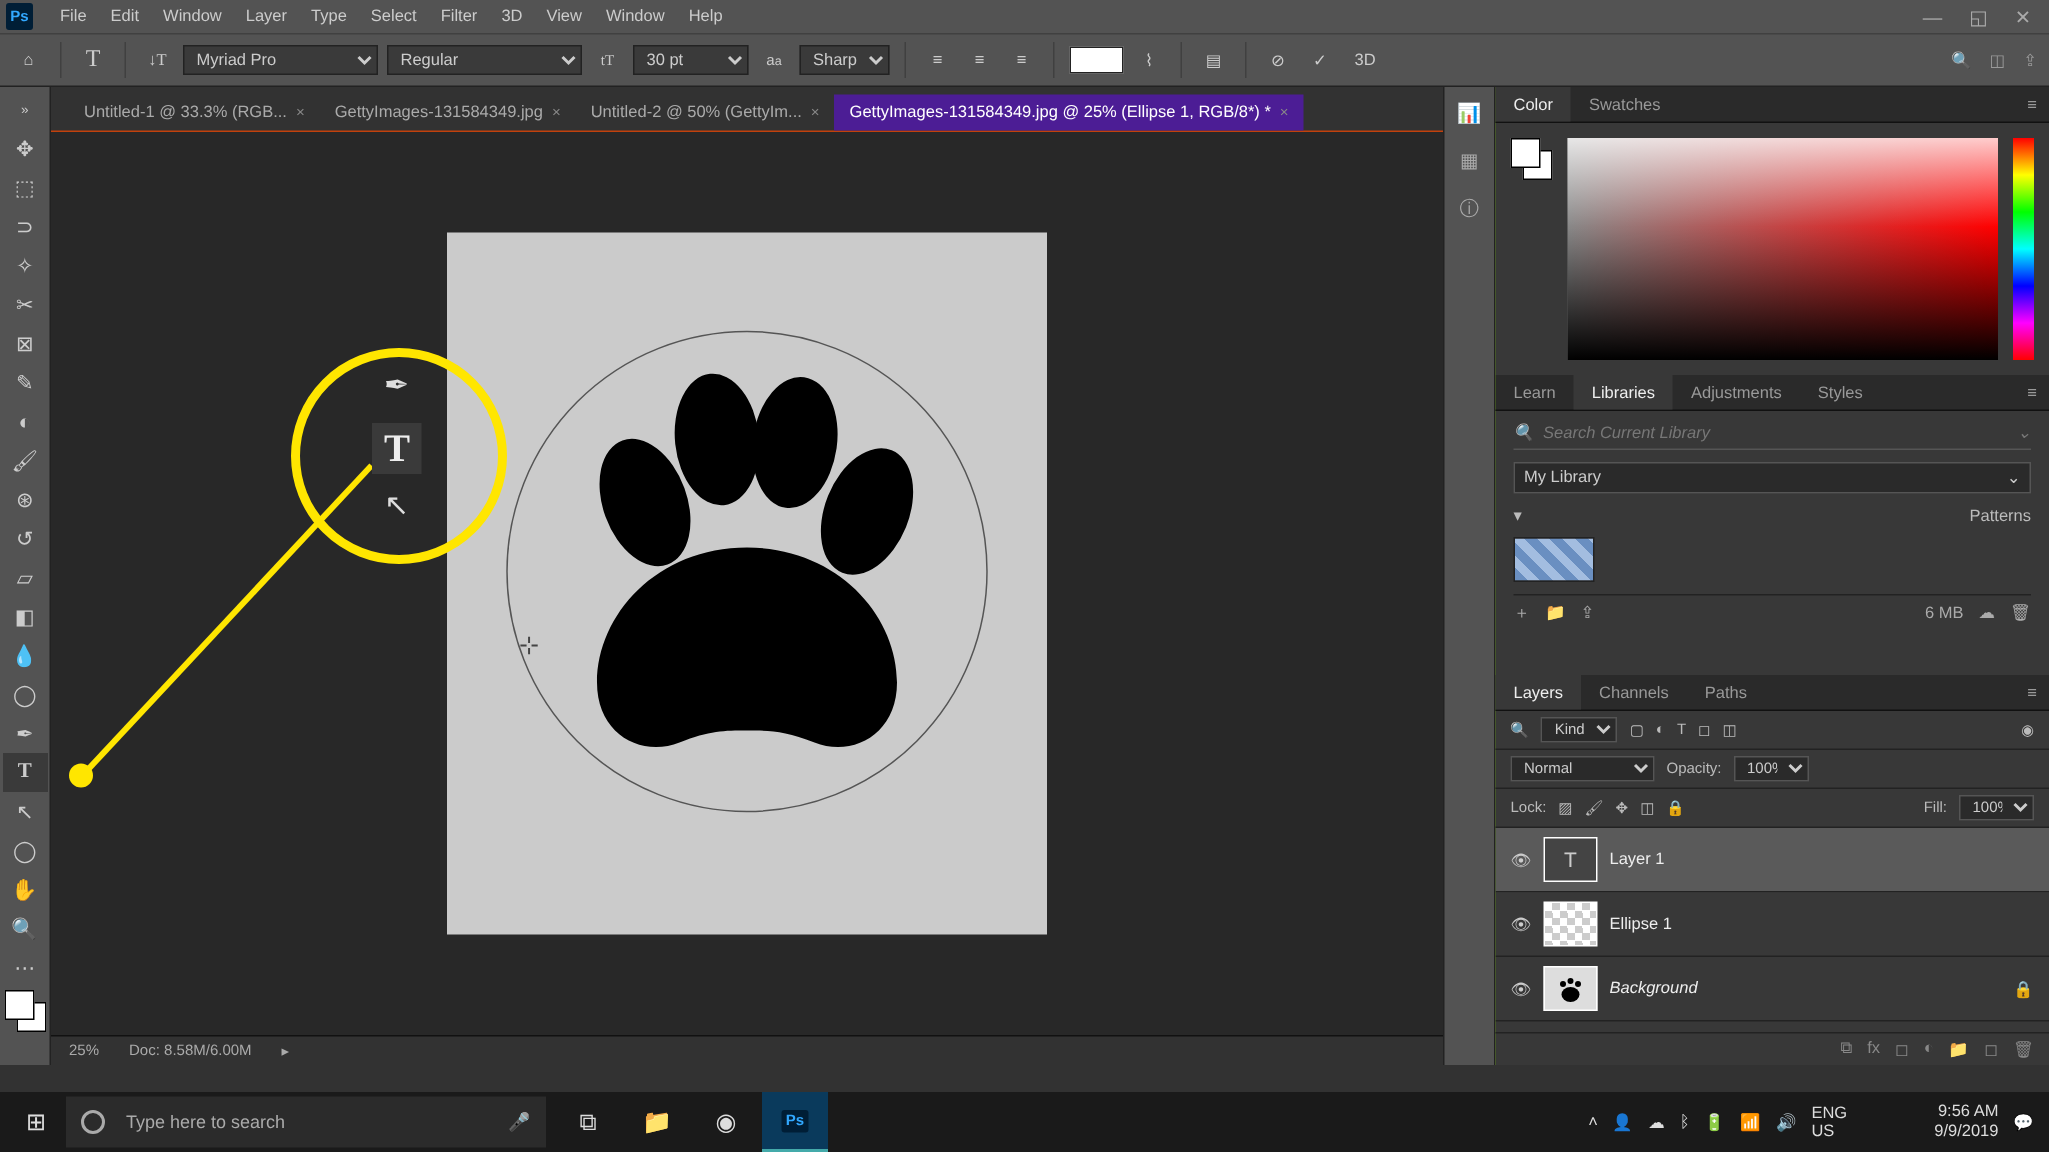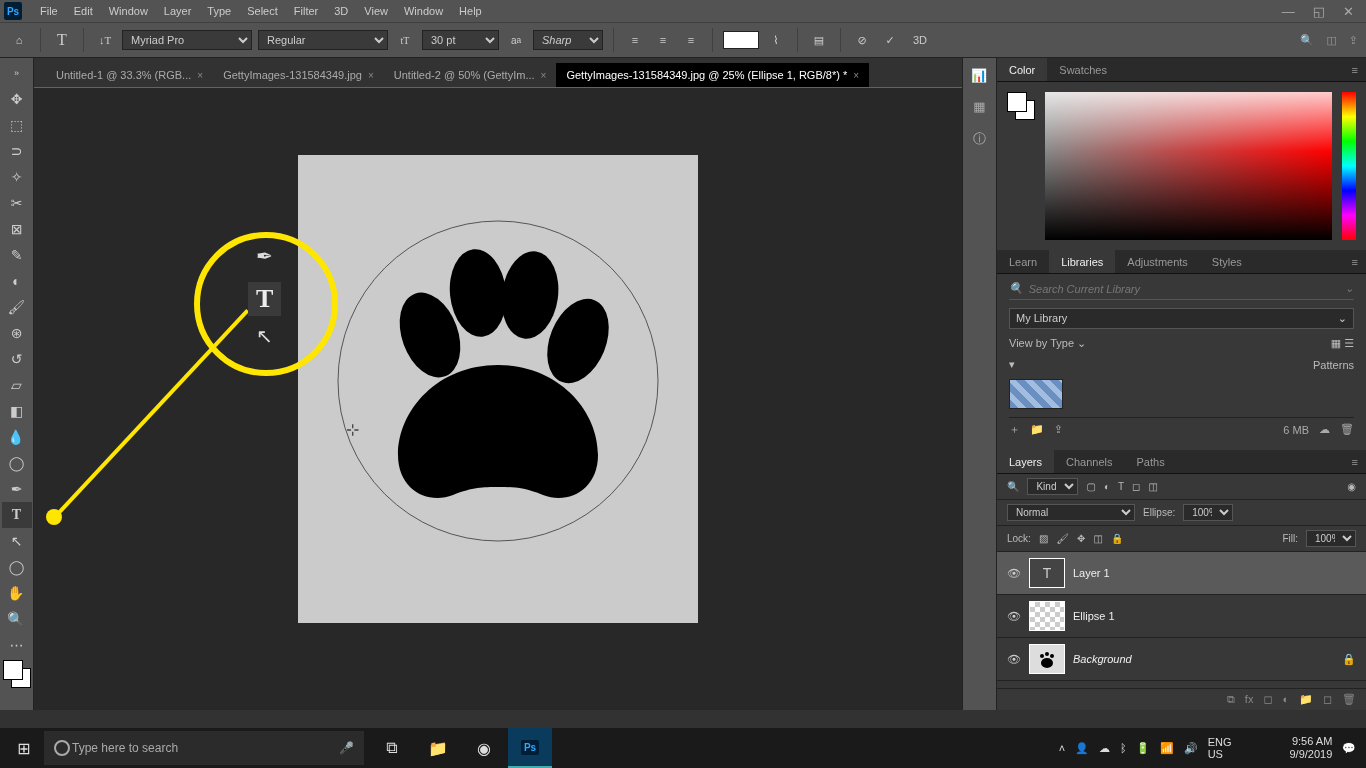--- a/index.html
+++ b/index.html
@@ -14,21 +14,21 @@
 .optbar .sep { width:1px; height:24px; background:#404040; margin:0 4px; }
 .optbar .swatch { width:36px; height:18px; background:#fff; border:1px solid #222; }
 .optbar .right { margin-left:auto; display:flex; gap:12px; color:#999; }
 .mainrow { display:flex; height:652px; }
 .toolbox { width:34px; background:#535353; border-right:1px solid #222; display:flex; flex-direction:column; align-items:center; padding-top:2px; }
 .toolbox .tool { width:30px; height:26px; display:flex; align-items:center; justify-content:center; color:#ccc; font-size:14px; }
 .toolbox .tool.sel { background:#3a3a3a; }
 .doc-area { flex:1; background:#282828; position:relative; }
 .tabbar { height:30px; background:#323232; border-bottom:1px solid #c2410c; display:flex; align-items:flex-end; padding-left:12px; font-size:11px; }
 .tab { padding:6px 10px; color:#aaa; position:relative; display:flex; align-items:center; gap:6px; cursor:default;}
-.tab.active { background:#000000; color:#fff; }
+.tab.active { background:#4c1d95; color:#fff; }
 .tab .x { color:#888; font-size:10px; }
 .canvas-wrap { position:absolute; top:30px; left:0; right:0; bottom:20px; display:flex; align-items:center; justify-content:center; }
 .canvas { width:400px; height:468px; background:#cbcbcb; position:relative; }
 .ellipse-path { position:absolute; inset:0; }
 .statusbar { position:absolute; bottom:0; left:0; right:0; height:20px; background:#323232; border-top:1px solid #111; display:flex; align-items:center; font-size:10px; padding:0 12px; gap:20px; color:#aaa; }
 .dock-col { width:34px; background:#535353; border-left:1px solid #222; display:flex; flex-direction:column; align-items:center; padding-top:10px; gap:16px; color:#aaa; font-size:13px; }
 .panels { width:370px; background:#84cc16; border-left:1px solid #222; display:flex; flex-direction:column; font-size:11px; }
 .ptabs { display:flex; background:#2a2a2a; height:24px; align-items:center; border-bottom:1px solid #111; }
 .ptab { padding:0 12px; height:100%; display:flex; align-items:center; color:#999; }
 .ptab.active { background:#383838; color:#eee; }
@@ -56,21 +56,21 @@
 .eye { width:14px; color:#ccc; }
 .lthumb { width:36px; height:30px; border:1px solid #fff; display:flex; align-items:center; justify-content:center; background:#444; font-size:14px; }
 .lthumb.chk { background:repeating-conic-gradient(#ccc 0 25%,#fff 0 50%) 0 0/10px 10px; }
 .lthumb.bg { background:#ddd; }
 .lname { color:#eee; }
 .lname.it { font-style:italic; }
 .layer .lock { margin-left:auto; color:#aaa; }
 .lpfoot { display:flex; gap:10px; padding:4px 10px; color:#888; font-size:11px; justify-content:flex-end; border-top:1px solid #222;}
 .taskbar { position:fixed; bottom:0; left:0; right:0; height:40px; background:#1a1a1a; display:flex; align-items:center; padding:0 4px; color:#ddd; font-size:12px; }
 .win { width:40px; height:40px; display:flex; align-items:center; justify-content:center; font-size:16px; }
-.search { flex:0 0 320px; height:34px; background:#2b2b2b; display:flex; align-items:center; padding:0 10px; gap:2px; color:#aaa; }
+.search { flex:0 0 320px; height:34px; background:#2b2b2b; display:flex; align-items:center; padding:0 10px; gap:14px; color:#aaa; }
 .search .circ { width:16px; height:16px; border:2px solid #aaa; border-radius:50%; }
 .tbicons { display:flex; gap:2px; margin-left:6px; }
 .tbicons .ti { width:44px; height:40px; display:flex; align-items:center; justify-content:center; font-size:16px; }
 .tray { margin-left:auto; display:flex; align-items:center; gap:10px; padding-right:6px; font-size:11px; color:#ddd; }
 .datetime { text-align:right; line-height:1.2;margin-left:48px; }
 .callout-ring { position:absolute; border:6px solid #ffe600; border-radius:50%; pointer-events:none; z-index:50; }
 .callout-line { position:absolute; background:#ffe600; height:4px; transform-origin:0 50%; z-index:49; }
 .callout-dot { position:absolute; width:16px; height:16px; background:#ffe600; border-radius:50%; z-index:51; }
 .mag-pen,.mag-arrow{ position:absolute; color:#ddd; font-size:20px;}
 .mag-T{ position:absolute; color:#eee; font-family:Times,serif; font-size:26px; font-weight:bold; background:#3a3a3a; padding:2px 8px;}
@@ -102,21 +102,21 @@
   <div class="icn">⌂</div>
   <div class="sep"></div>
   <div class="icn" style="font-family:serif;font-size:16px;">T</div>
   <div class="sep"></div>
   <div class="icn" style="font-family:serif;">↓T</div>
   <select style="width:130px;"><option>Myriad Pro</option></select>
   <select style="width:130px;"><option>Regular</option></select>
   <div class="icn" style="font-family:serif;font-size:10px;">tT</div>
   <select style="width:77px;"><option>30 pt</option></select>
   <div class="icn" style="font-size:10px;">a<sub>a</sub></div>
-  <select style="width:70px;font-style:italic;"><option>Sharp</option></select>
+  <select style="width:60px;"><option>Sharp</option></select>
   <div class="sep"></div>
   <div class="icn">≡</div>
   <div class="icn">≡</div>
   <div class="icn">≡</div>
   <div class="sep"></div>
   <div class="swatch"></div>
   <div class="icn">⌇</div>
   <div class="sep"></div>
   <div class="icn">▤</div>
   <div class="sep"></div>
@@ -189,20 +189,25 @@
           <ellipse cx="200" cy="226" rx="160" ry="160" fill="none" stroke="#555" stroke-width="1"></ellipse>
           <ellipse cx="132" cy="180" rx="28" ry="44" fill="#000" transform="rotate(-20 132 180)"></ellipse>
           <ellipse cx="180" cy="138" rx="28" ry="44" fill="#000" transform="rotate(-6 180 138)"></ellipse>
           <ellipse cx="232" cy="140" rx="28" ry="44" fill="#000" transform="rotate(8 232 140)"></ellipse>
           <ellipse cx="280" cy="186" rx="28" ry="44" fill="#000" transform="rotate(22 280 186)"></ellipse>
           <path fill="#000" d="M200 210 c-60 0 -100 45 -100 90 c0 35 30 50 55 40 c20 -8 30 -8 45 -8 c15 0 25 0 45 8 c25 10 55 -5 55 -40 c0 -45 -40 -90 -100 -90 z"></path>
           <text x="48" y="280" font-size="16" fill="#444">⊹</text>
         </svg>
       </div>
     </div>
+    <div class="statusbar">
+      <span>25%</span>
+      <span>Doc: 8.58M/6.00M</span>
+      <span>▸</span>
+    </div>
 
     <div class="callout-dot" style="left:12px; top:451px;"></div>
     <div class="callout-line" style="left:20px; top:458px; width:284px; transform:rotate(-47deg);"></div>
     <div class="callout-ring" style="left:160px; top:174px; width:144px; height:144px;">
       <span class="mag-pen" style="left:56px; top:6px;">✒</span>
       <span class="mag-T" style="left:48px; top:44px;">T</span>
       <span class="mag-arrow" style="left:56px; top:86px;">↖</span>
     </div>
   </div>
 
@@ -237,27 +242,20 @@
     </div>
     <div class="libbody">
       <div class="srch">
         <span>🔍</span>
         <span>Search Current Library</span>
         <span style="margin-left:auto;">⌄</span>
       </div>
       <div class="libsel">
         <span>My Library</span>
           <span>⌄</span>
-      </div>
-      <div class="librow">
-        <span><span>View by Type</span> ⌄</span>
-        <span>
-          <span>▦</span>
-          <span>☰</span>
-        </span>
       </div>
       <div class="librow">▾ <span>Patterns</span></div>
       <div class="patthumb"></div>
       <div class="libfoot">
         <span>＋</span>
         <span>📁</span>
         <span>⇪</span>
         <span class="spacer"></span>
         <span>6 MB</span>
         <span>☁</span>
@@ -275,22 +273,22 @@
       <div class="lprow">
         🔍 <select><option>Kind</option></select>
         <span>▢</span>
         <span>◐</span>
         <span>T</span>
         <span>◻</span>
         <span>◫</span>
         <span style="margin-left:auto">◉</span>
       </div>
       <div class="lprow">
-        <select style="width:128px;"><option>Normal</option></select>
-        <span>Ellipse:</span>
+        <select style="width:96px;"><option>Normal</option></select>
+        <span>Opacity:</span>
         <select style="width:50px;"><option>100%</option></select>
       </div>
       <div class="lprow">
         <span>Lock:</span>
         <span>▨</span>
         <span>🖌</span>
         <span>✥</span>
         <span>◫</span>
         <span>🔒</span>
         <span style="margin-left:auto">Fill:</span>

